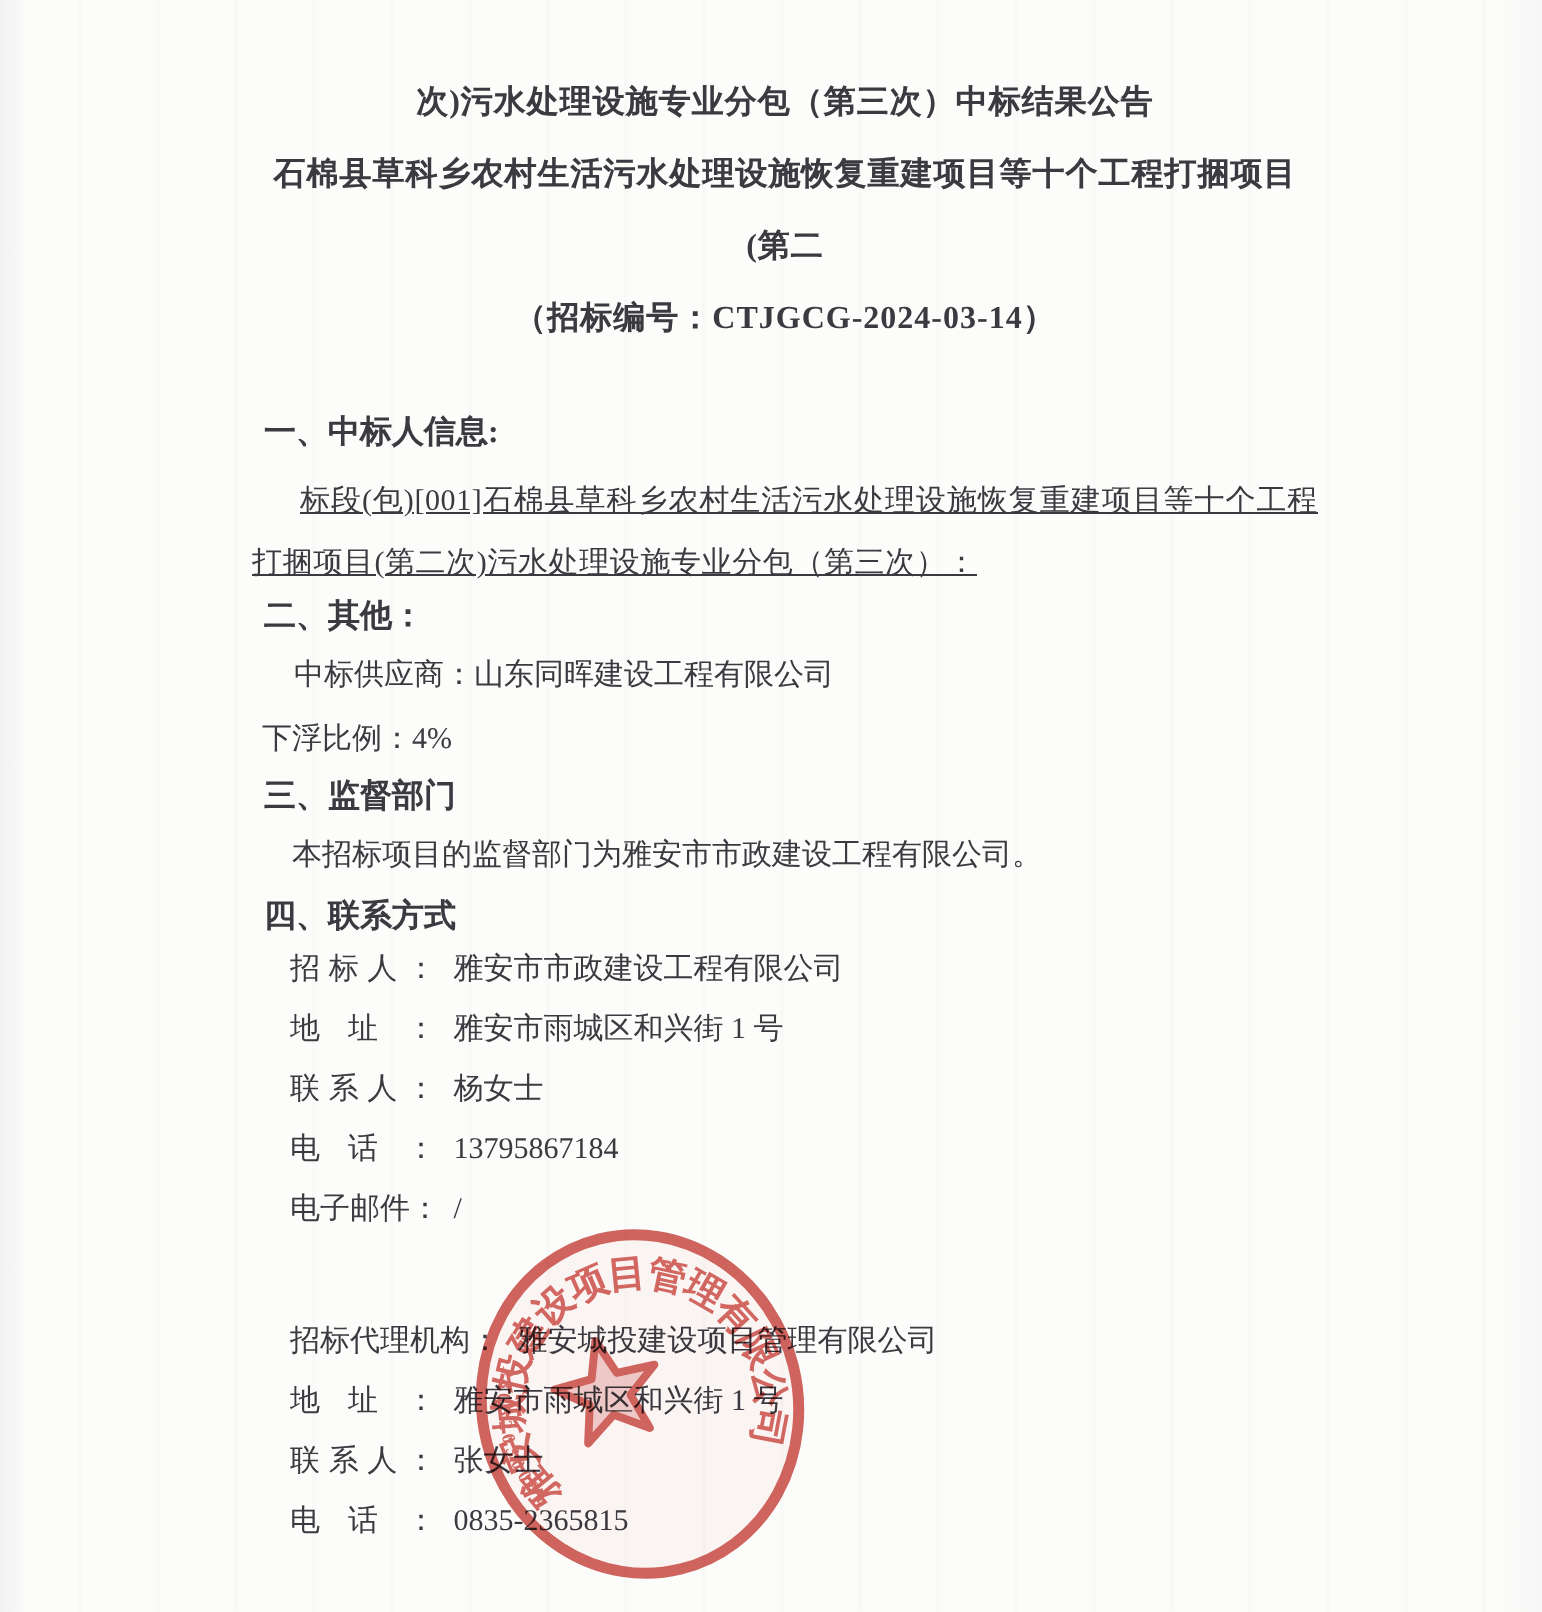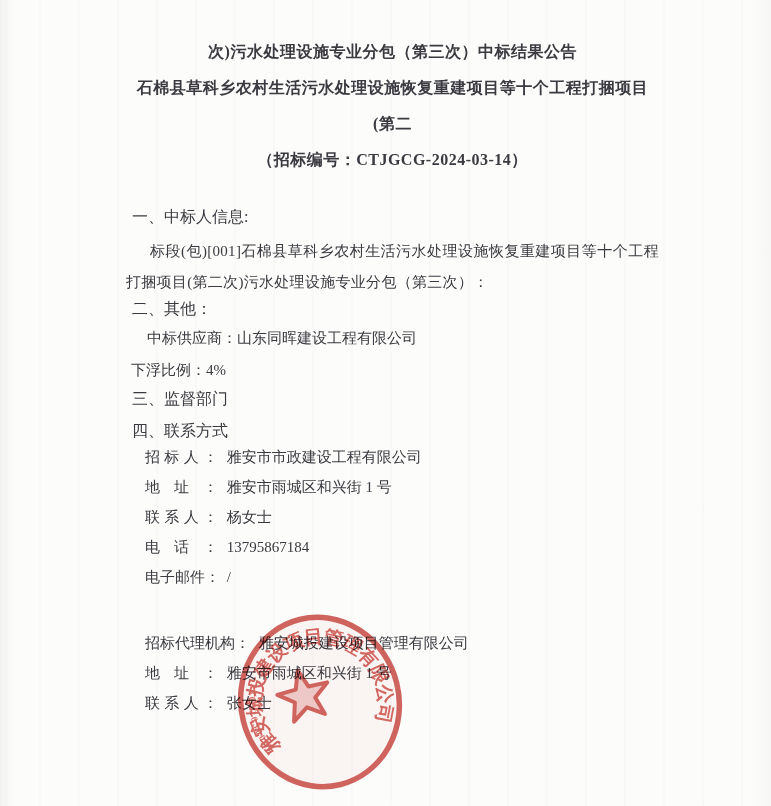--- a/index.html
+++ b/index.html
@@ -33,34 +33,35 @@
   }
   .subtitle{
     text-align:center;
     font-size:16px;
     font-weight:700;
     line-height:36px;
     letter-spacing:0.5px;
   }
   .sec-heading{
     font-size:16px;
-    font-weight:400;
+    font-weight:700;
     line-height:22px;
     margin-left:6px;
   }
   .h1{margin-top:28px;}
   .h2{margin-top:0;}
   .h3{margin-top:8px;}
   .h4{margin-top:10px;}
   .lot-para{
     margin-top:8px;
     line-height:31px;
     text-indent:24px;
     text-align:justify;
     letter-spacing:0.3px;
+    text-decoration:underline;
   }
   .winner-row{
     line-height:28px;
     margin-left:46px;
     white-space:nowrap;
   }
   .winner-row .other-price{margin-left:18px;}
   .supplier-line{margin-top:8px;line-height:20px;margin-left:21px;}
   .discount-line{margin-top:12px;line-height:20px;margin-left:5px;}
   .supervision-line{margin-top:8px;line-height:20px;margin-left:20px;}
@@ -112,20 +113,21 @@
   <div class="subtitle">（招标编号：CTJGCG-2024-03-14）</div>
 
   <div class="sec-heading h1">一、中标人信息:</div>
   <div class="lot-para">标段(包)[001]石棉县草科乡农村生活污水处理设施恢复重建项目等十个工程打捆项目(第二次)污水处理设施专业分包（第三次）：</div>
 
   <div class="sec-heading h2">二、其他：</div>
   <div class="supplier-line">中标供应商：山东同晖建设工程有限公司</div>
   <div class="discount-line">下浮比例：4%</div>
 
   <div class="sec-heading h3">三、监督部门</div>
+  <div class="supervision-line">本招标项目的监督部门为雅安市市政建设工程有限公司。</div>
 
   <div class="sec-heading h4">四、联系方式</div>
 
   <div class="contact-block tenderer">
     <div class="contact-row">
       <span class="lbl">招标人：</span>
       <span class="val">雅安市市政建设工程有限公司</span>
     </div>
     <div class="contact-row">
       <span class="lbl">地址：</span>
@@ -151,20 +153,24 @@
       <span class="val">雅安城投建设项目管理有限公司</span>
     </div>
     <div class="contact-row">
       <span class="lbl">地址：</span>
       <span class="val">雅安市雨城区和兴街 1 号</span>
     </div>
     <div class="contact-row">
       <span class="lbl">联系人：</span>
       <span class="val">张女士</span>
     </div>
+    <div class="contact-row">
+      <span class="lbl">电话：</span>
+      <span class="val">0835-2365815</span>
+    </div>
 
   </div>
 
 </div>
 
 <svg class="stamp" viewBox="0 0 200 200" aria-hidden="true">
   <defs>
     <path id="name-arc" d="M 51.7 133.8 A 59 59 0 1 1 148.3 133.8" fill="none"></path>
     <path id="code-arc" d="M 38.5 64.5 A 71 71 0 0 0 41.8 140.7" fill="none"></path>
   </defs>

